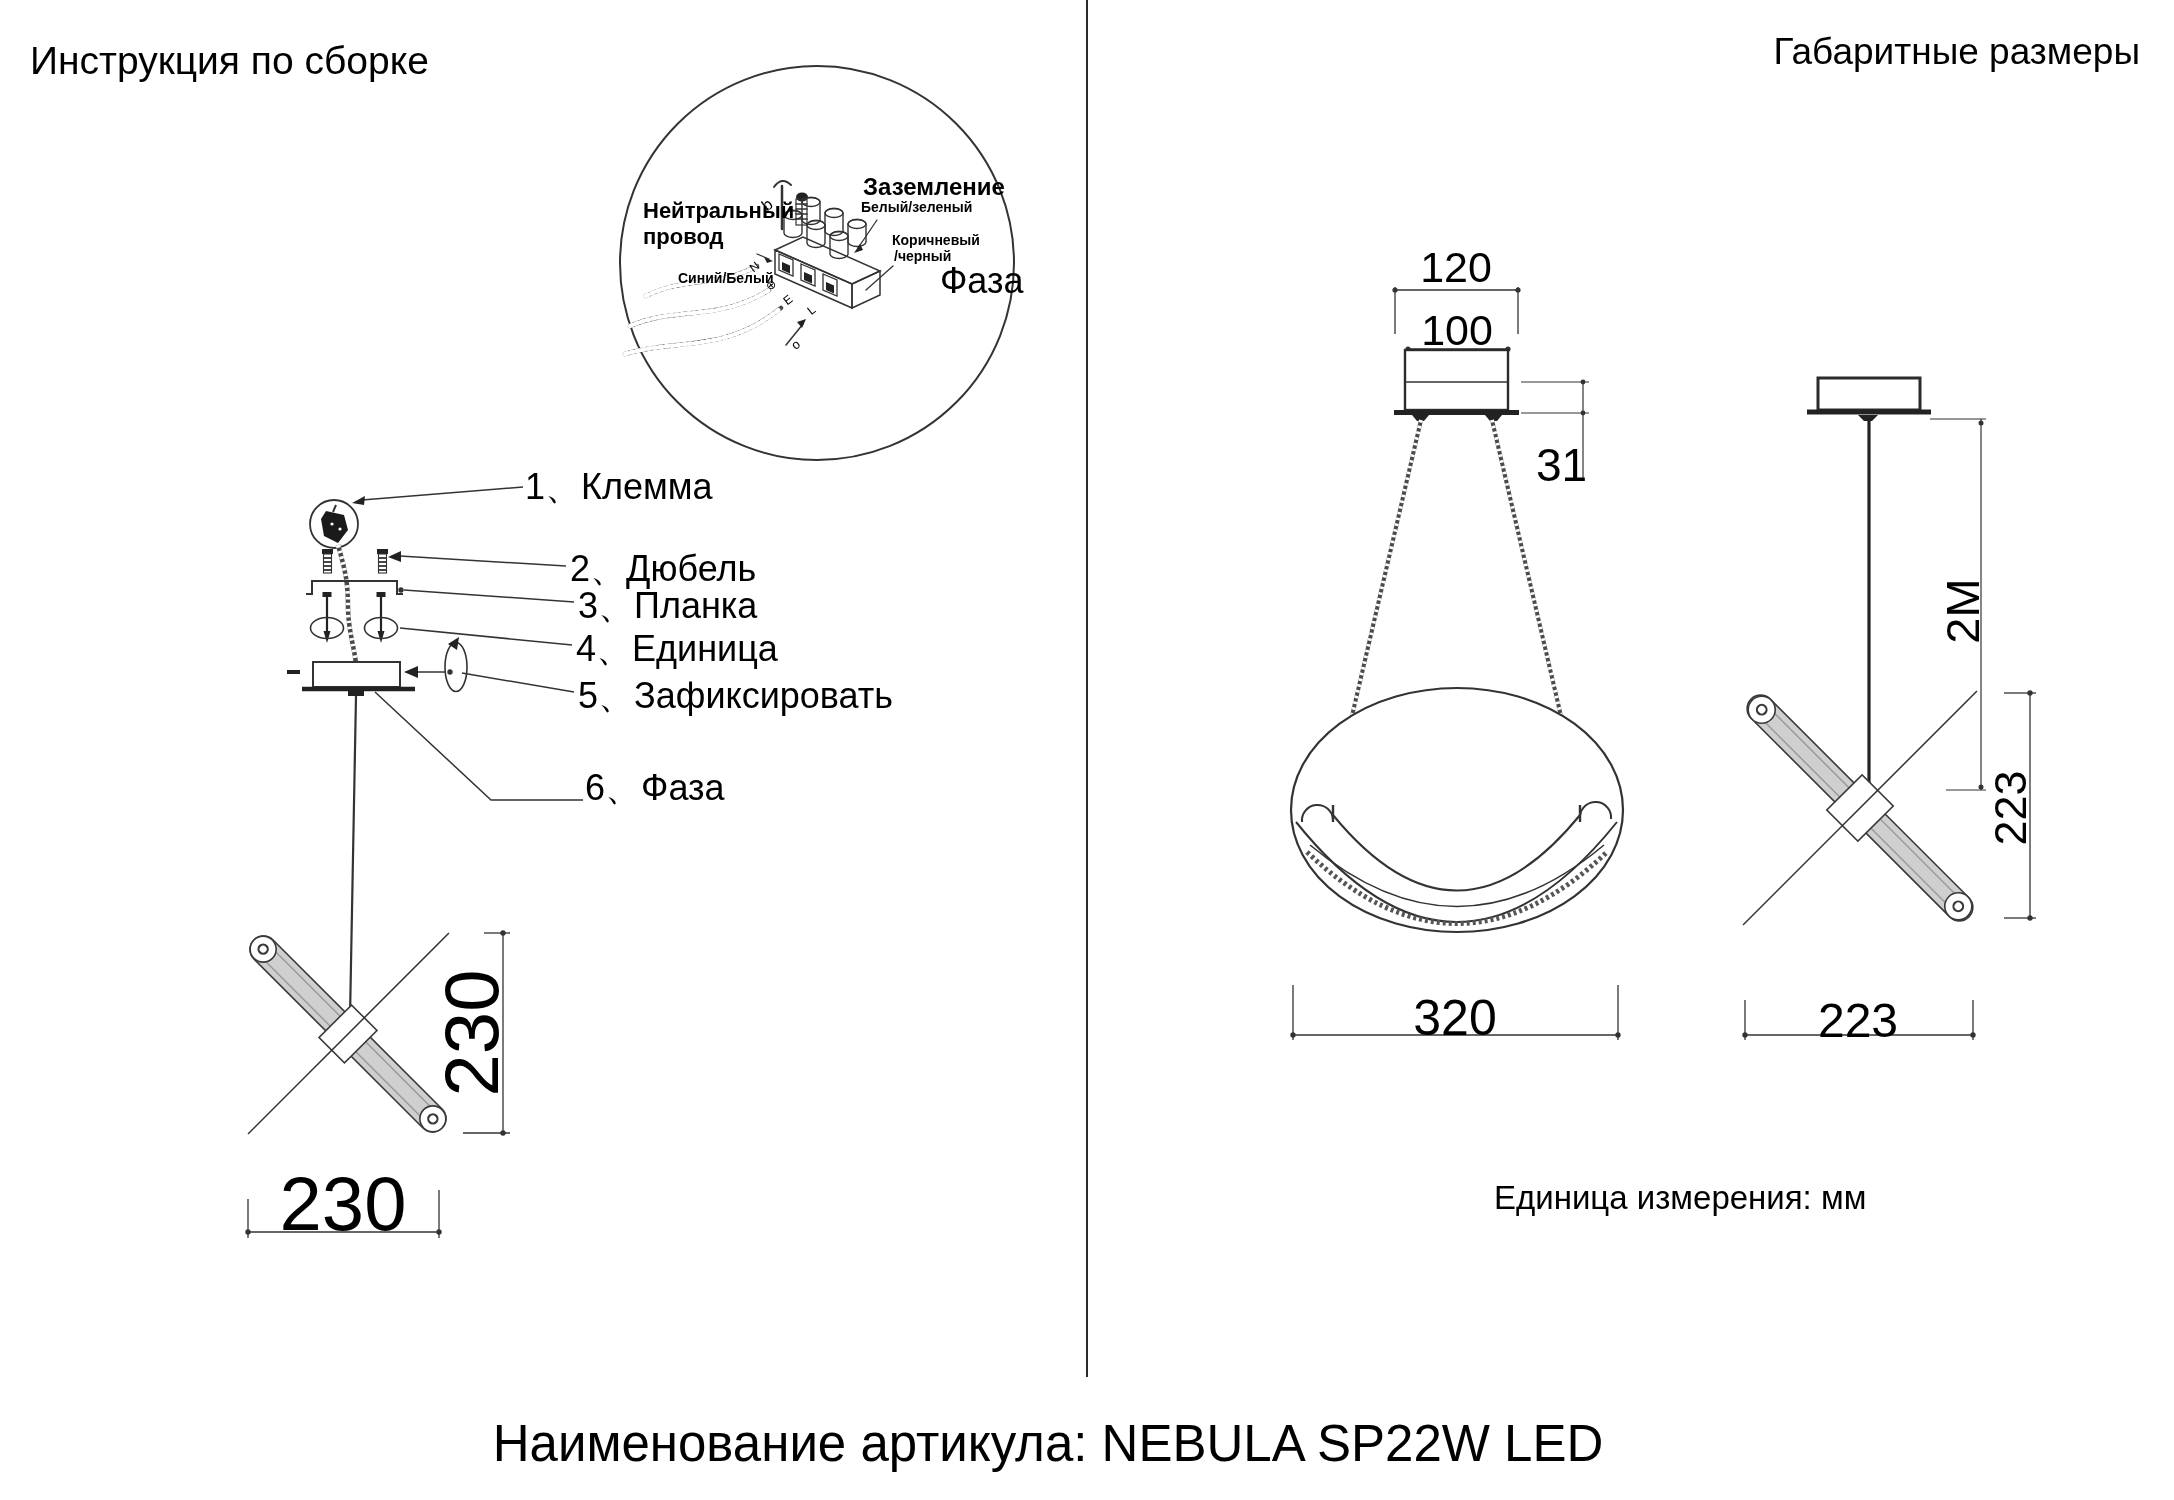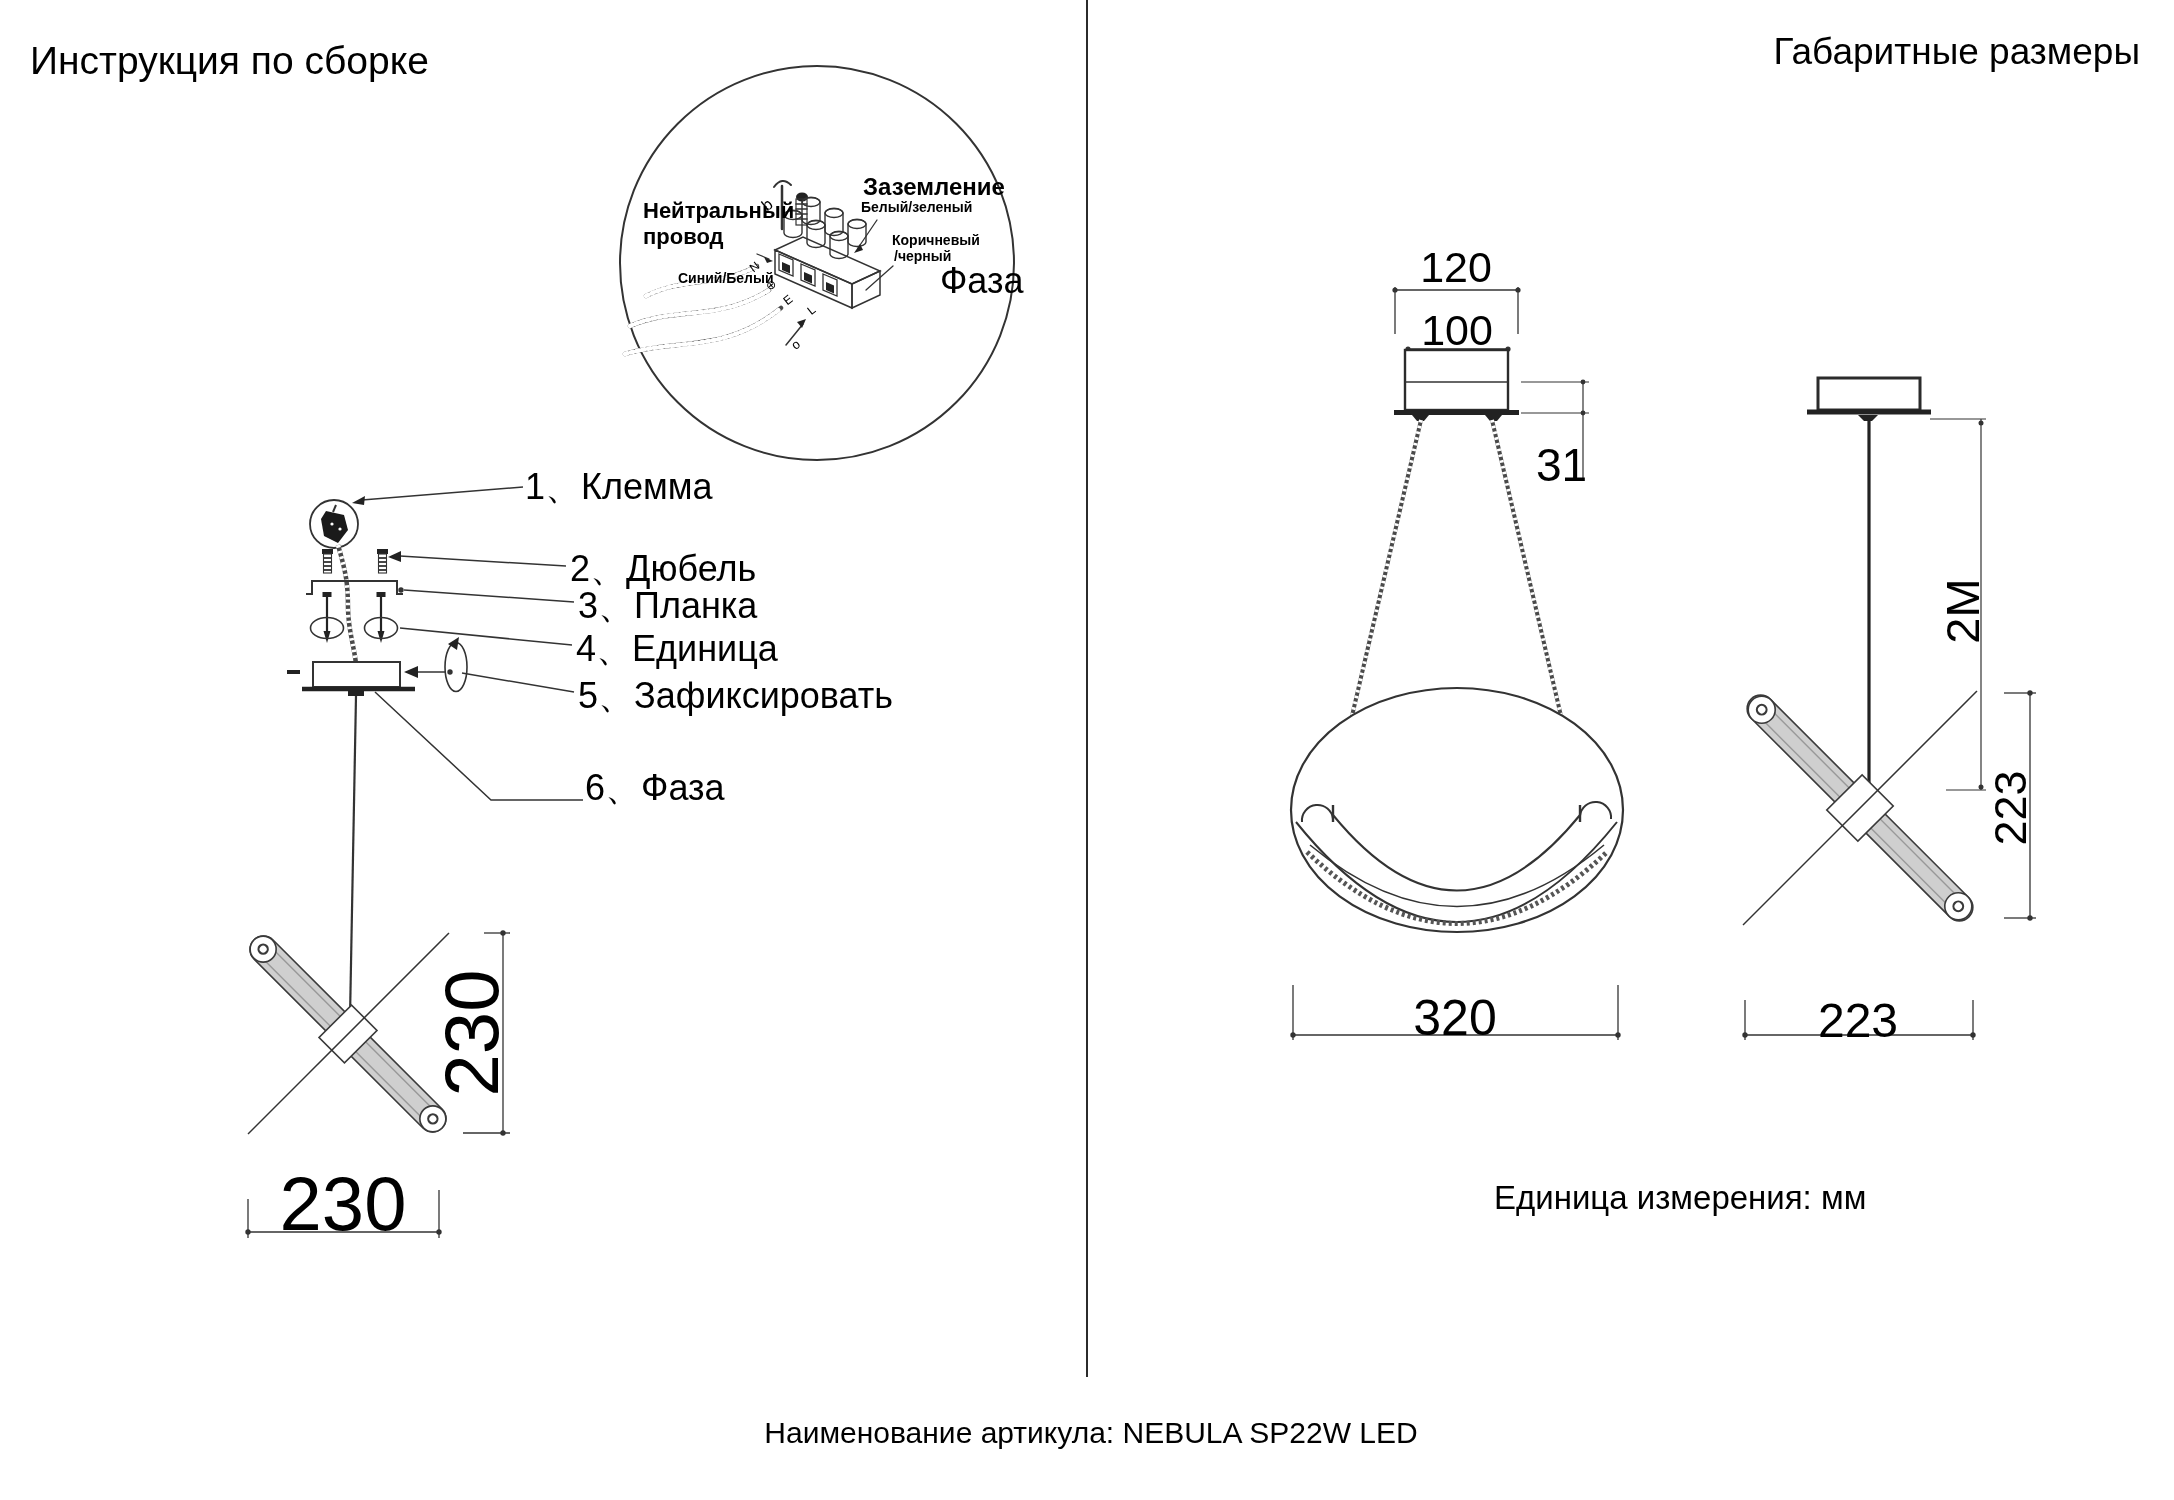--- a/index.html
+++ b/index.html
@@ -276,14 +276,14 @@
   <span class="t hd" style="left:343px;top:1162px;font-size:76px;">230</span>
   <span class="t hd" style="left:1456px;top:244px;font-size:43px;">120</span>
   <span class="t hd" style="left:1457px;top:307px;font-size:43px;">100</span>
   <span class="t" style="left:1536px;top:440px;font-size:46px;text-align:right;">31</span>
   <span class="t hd" style="left:1455px;top:991px;font-size:50px;">320</span>
   <span class="t vt" style="left:1963px;top:611px;font-size:47px;">2M</span>
   <span class="t vt" style="left:2011px;top:808px;font-size:45px;">223</span>
   <span class="t hd" style="left:1858px;top:995px;font-size:48px;">223</span>
 
   <span class="t" style="left:1494px;top:1180px;font-size:33px;">Единица измерения: мм</span>
-  <span class="t hd" style="left:1091px;top:1416px;font-size:30px;">Наименование артикула: NEBULA SP22W LED</span>
+  <span class="t hd" style="left:1048px;top:1416px;font-size:51px;">Наименование артикула: NEBULA SP22W LED</span>
 </div>
 
 </body></html>

